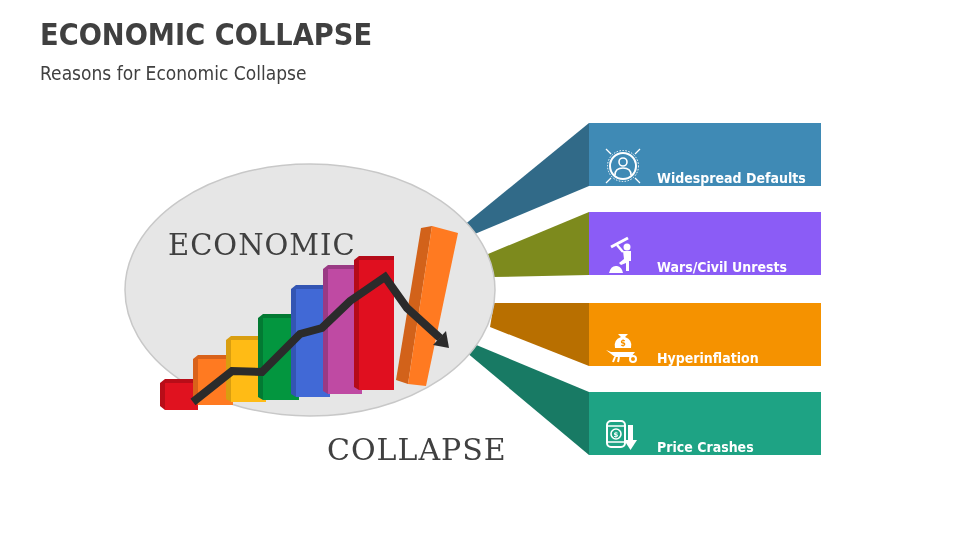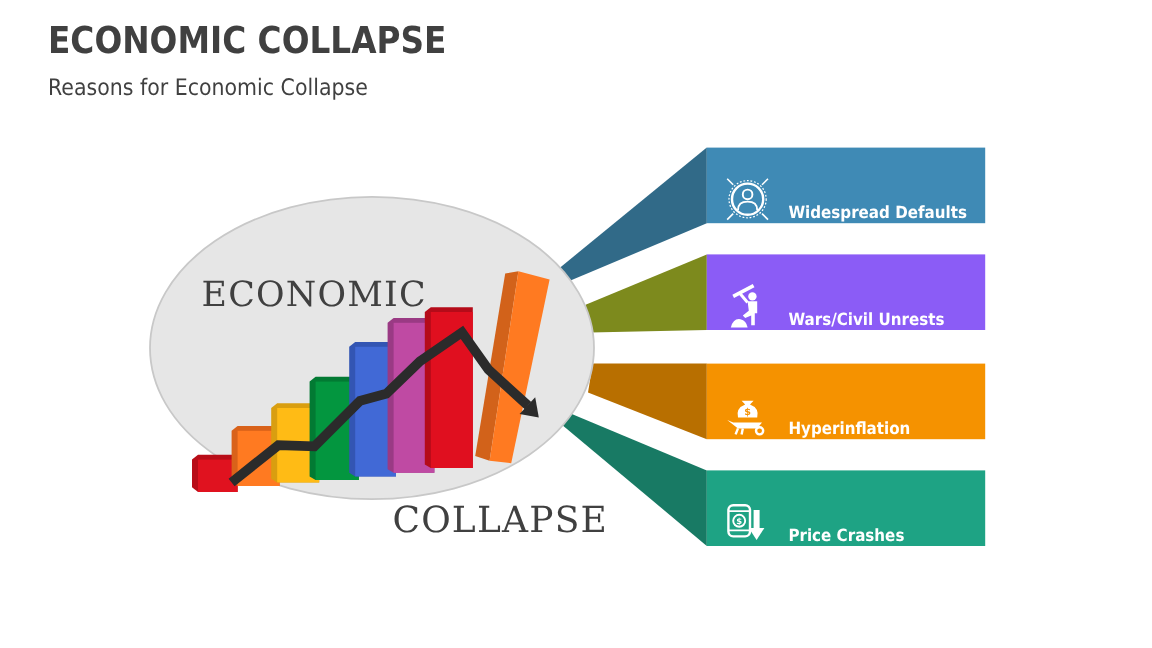--- a/index.html
+++ b/index.html
@@ -58,21 +58,21 @@
     <polygon points="408,384 432,226 458,233 426,386" fill="#ff7a21"></polygon>
   </g>
 
   <g>
     <polyline points="193,402 232,371 262,372 300,334 322,328 350,301 385,277 407,308 440,338" fill="none" stroke="#2b2b2b" stroke-width="8" stroke-linejoin="miter" stroke-linecap="butt"></polyline>
     <polygon points="433,345 449,348 446,331" fill="#2b2b2b"></polygon>
   </g>
 </svg>
 
 <div class="word" style="left:168px; top:228px; font-size:29px;">ECONOMIC</div>
-<div class="word" style="left:327px; top:416px; font-size:30px;">COLLAPSE</div>
+<div class="word" style="left:327px; top:432px; font-size:30px;">COLLAPSE</div>
 
 <div class="box" style="top:123px; background:#3f8ab5;">
   <div class="icon">
     <svg width="40" height="40" viewBox="0 0 40 40">
       <circle cx="20" cy="20" r="13" fill="none" stroke="#fff" stroke-width="2"></circle>
       <circle cx="20" cy="20" r="15.5" fill="none" stroke="#fff" stroke-width="1" stroke-dasharray="1.5 1.5"></circle>
       <circle cx="20" cy="16" r="4" fill="none" stroke="#fff" stroke-width="1.6"></circle>
       <path d="M12 29 Q12 22 20 22 Q28 22 28 29" fill="none" stroke="#fff" stroke-width="1.6"></path>
       <line x1="3" y1="3" x2="8" y2="8" stroke="#fff" stroke-width="1.3"></line>
       <line x1="37" y1="3" x2="32" y2="8" stroke="#fff" stroke-width="1.3"></line>

